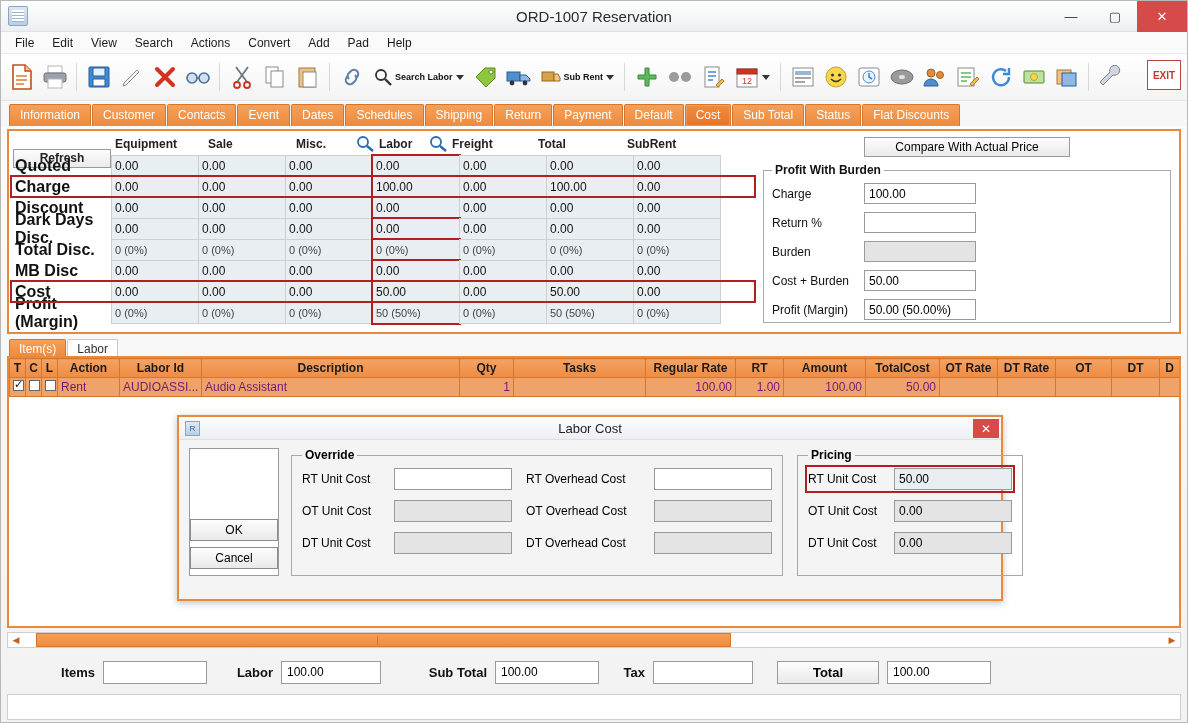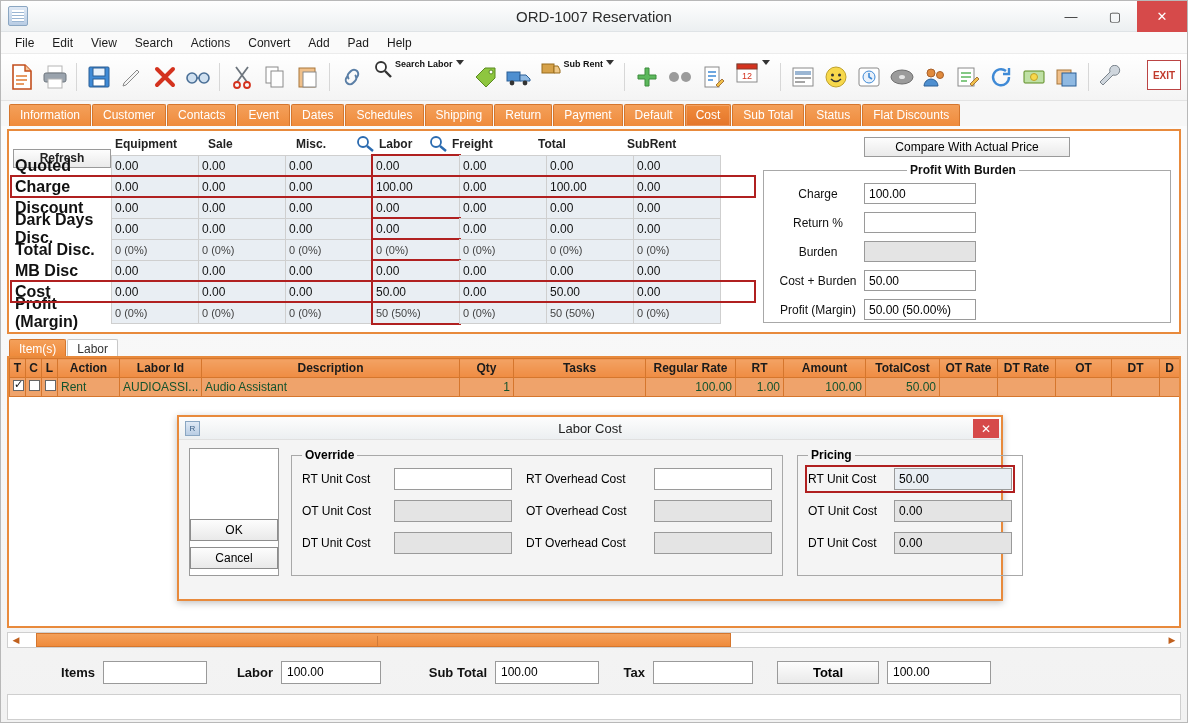--- a/index.html
+++ b/index.html
@@ -63,21 +63,21 @@
     background: linear-gradient(#ffffff, #f4f4f4);
     border-bottom: 1px solid #e3e3e3;
     position: relative;
   }
   .tb {
     width: 30px; height: 34px; display: flex; align-items: center; justify-content: center;
     position: relative;
   }
   .tb svg { display: block; }
   .tb-sep { width: 2px; height: 28px; border-left: 1px solid #d7d7d7; margin: 0 3px; }
-  .tb-wide { width: auto; padding: 0 4px; display: flex; align-items: flex-start; gap: 3px; }
+  .tb-wide { width: auto; padding: 0 4px; display: flex; align-items: center; gap: 3px; }
   .tb-label { font-size: 9px; font-weight: bold; line-height: 9px; color: #111; }
   .caret { width: 0; height: 0; border-left: 4px solid transparent; border-right: 4px solid transparent; border-top: 5px solid #333; }
   .exit-btn {
     position: absolute; right: 6px; top: 6px;
     width: 34px; height: 30px; border: 1px solid #b44; background: #fff;
     display: flex; align-items: center; justify-content: center;
     font-size: 10px; font-weight: bold; color: #c0392b;
   }
 
   
@@ -139,21 +139,20 @@
 
   .right-area { flex: 1; padding: 4px 6px 0 6px; }
   .compare-btn {
     width: 206px; height: 20px; margin: 2px auto 6px auto;
     border: 1px solid #9a9a9a; background: linear-gradient(#fdfdfd,#eaeaea);
     font-size: 12px; display: flex; align-items: center; justify-content: center;
   }
   .fieldset {
     border: 1px solid #a8a8a8; padding: 6px 16px 4px 8px; height: 160px;
     position: relative;
-    text-align: center;
   }
   .fieldset > legend { font-size: 12px; font-weight: bold; padding: 0 3px; color: #111; }
   .frow { display: flex; align-items: center; margin-bottom: 8px; }
   .flabel { width: 92px; font-size: 12px; color: #111; }
   .finput {
     width: 112px; height: 21px; border: 1px solid #9a9a9a;
     background: #fff; font-size: 12px; padding: 2px 4px;
     display: flex; align-items: center;
   }
   .finput.disabled { background: #e4e4e4; }
@@ -172,21 +171,21 @@
     height: 272px; position: relative; overflow: hidden;
   }
   table.grid { border-collapse: collapse; width: 100%; table-layout: fixed; }
   table.grid th {
     background: linear-gradient(#f3a264,#ef8c42); color: #1b1b1b;
     font-size: 12px; font-weight: bold; border: 1px solid #d5762d;
     height: 19px; padding: 0 3px;
   }
   table.grid td {
     border: 1px solid #d5762d; background: #efa36b;
-    font-size: 12px; height: 19px; padding: 0 3px; color: #14532d;
+    font-size: 12px; height: 19px; padding: 0 3px; color: #701a75;
   }
   .chk { width: 11px; height: 11px; border: 1px solid #666; background: #fff; display: inline-block; position: relative; }
   .chk.on:after {
     content: "✓"; position: absolute; left: 0px; top: -3px; font-size: 11px; color: #111;
   }
   .num { text-align: right; }
 
   
   .modal {
     position: absolute; left: 176px; top: 414px; width: 826px; height: 186px;

